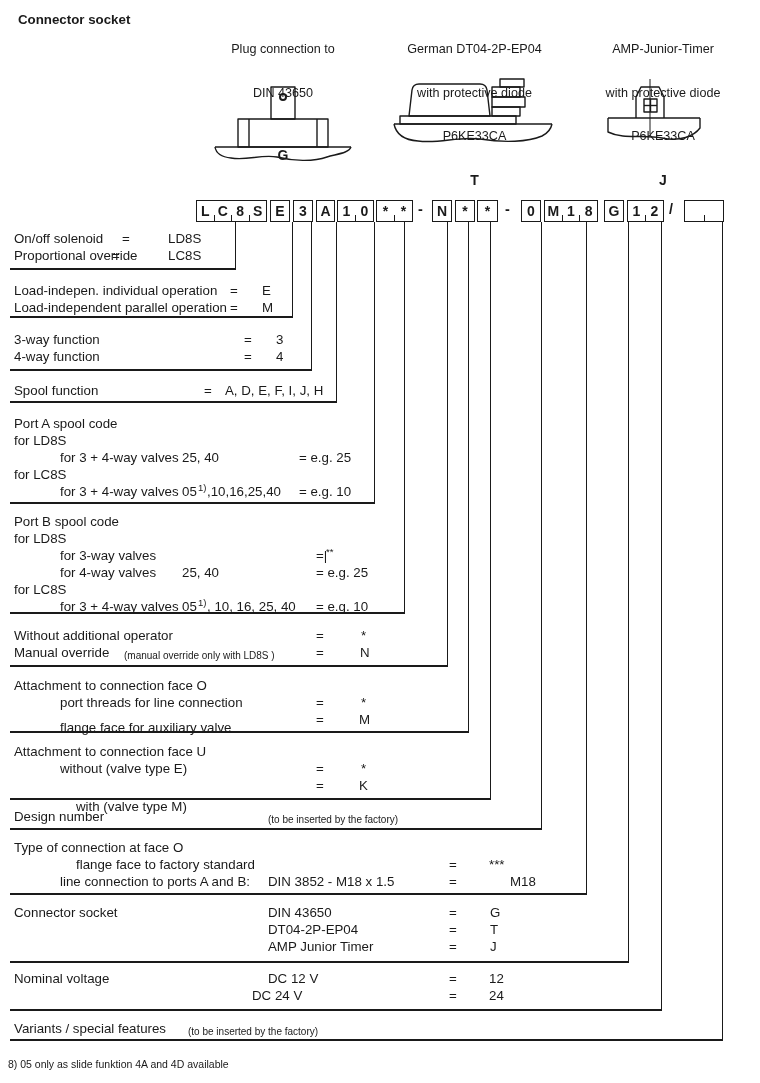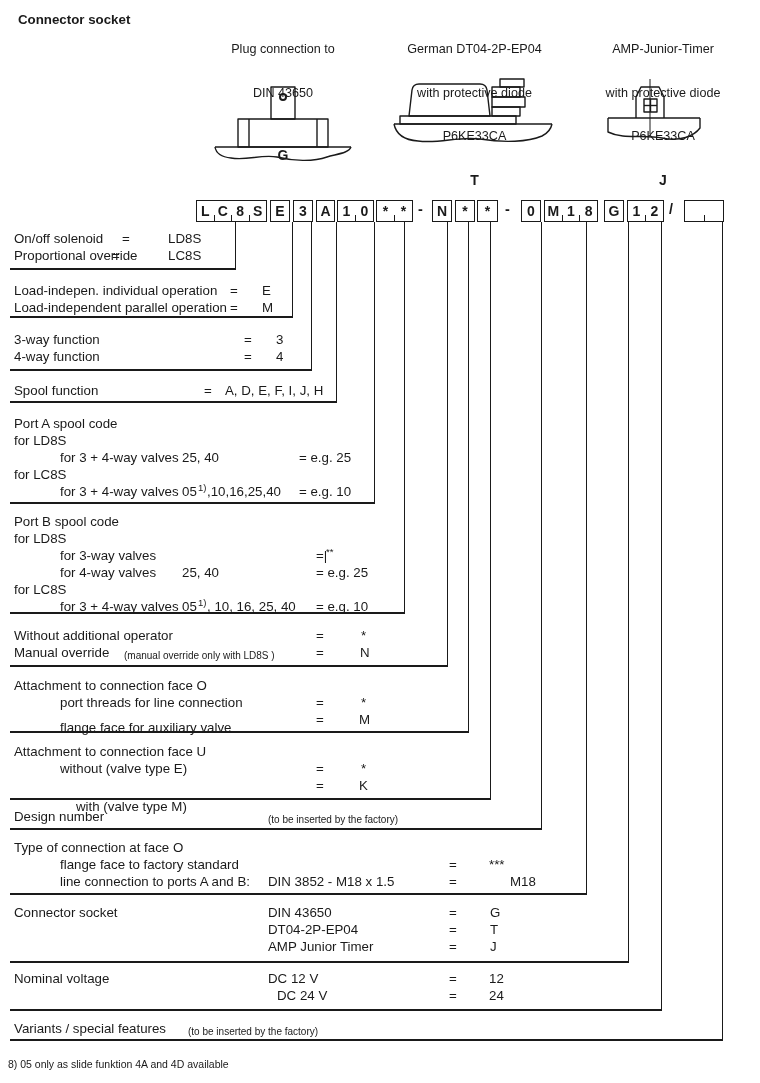--- a/index.html
+++ b/index.html
@@ -255,21 +255,21 @@
   <span class="t" style="left:316px;top:761px;">=</span>
   <span class="t" style="left:361px;top:761px;">*</span>
   <span class="t" style="left:76px;top:778px;margin-top:21px;">with (valve type M)</span>
   <span class="t" style="left:316px;top:778px;">=</span>
   <span class="t" style="left:359px;top:778px;">K</span>
 
   <span class="t" style="left:14px;top:809px;">Design number</span>
   <span class="t sm" style="left:268px;top:812px;">(to be inserted by the factory)</span>
 
   <span class="t" style="left:14px;top:840px;">Type of connection at face O</span>
-  <span class="t" style="left:60px;top:857px;">flange face to factory standard</span>
+  <span class="t" style="left:76px;top:857px;">flange face to factory standard</span>
   <span class="t" style="left:449px;top:857px;">=</span>
   <span class="t" style="left:489px;top:857px;">***</span>
   <span class="t" style="left:60px;top:874px;">line connection to ports A and B:</span>
   <span class="t" style="left:268px;top:874px;">DIN 3852 - M18 x 1.5</span>
   <span class="t" style="left:449px;top:874px;">=</span>
   <span class="t" style="left:510px;top:874px;">M18</span>
 
   <span class="t" style="left:14px;top:905px;">Connector socket</span>
   <span class="t" style="left:268px;top:905px;">DIN 43650</span>
   <span class="t" style="left:449px;top:905px;">=</span>
@@ -278,21 +278,21 @@
   <span class="t" style="left:449px;top:922px;">=</span>
   <span class="t" style="left:490px;top:922px;">T</span>
   <span class="t" style="left:268px;top:939px;">AMP Junior Timer</span>
   <span class="t" style="left:449px;top:939px;">=</span>
   <span class="t" style="left:490px;top:939px;">J</span>
 
   <span class="t" style="left:14px;top:971px;">Nominal voltage</span>
   <span class="t" style="left:268px;top:971px;">DC 12 V</span>
   <span class="t" style="left:449px;top:971px;">=</span>
   <span class="t" style="left:489px;top:971px;">12</span>
-  <span class="t" style="left:277px;top:988px;text-align:center;">DC 24 V</span>
+  <span class="t" style="left:252px;top:988px;text-align:center;">DC 24 V</span>
   <span class="t" style="left:449px;top:988px;">=</span>
   <span class="t" style="left:489px;top:988px;">24</span>
 
   <span class="t" style="left:14px;top:1021px;">Variants / special features</span>
   <span class="t sm" style="left:188px;top:1024px;">(to be inserted by the factory)</span>
 
   <span class="fnote" style="left:8px;top:1058px;">8) 05 only as slide funktion 4A and 4D available</span>
 
 </div>
 

